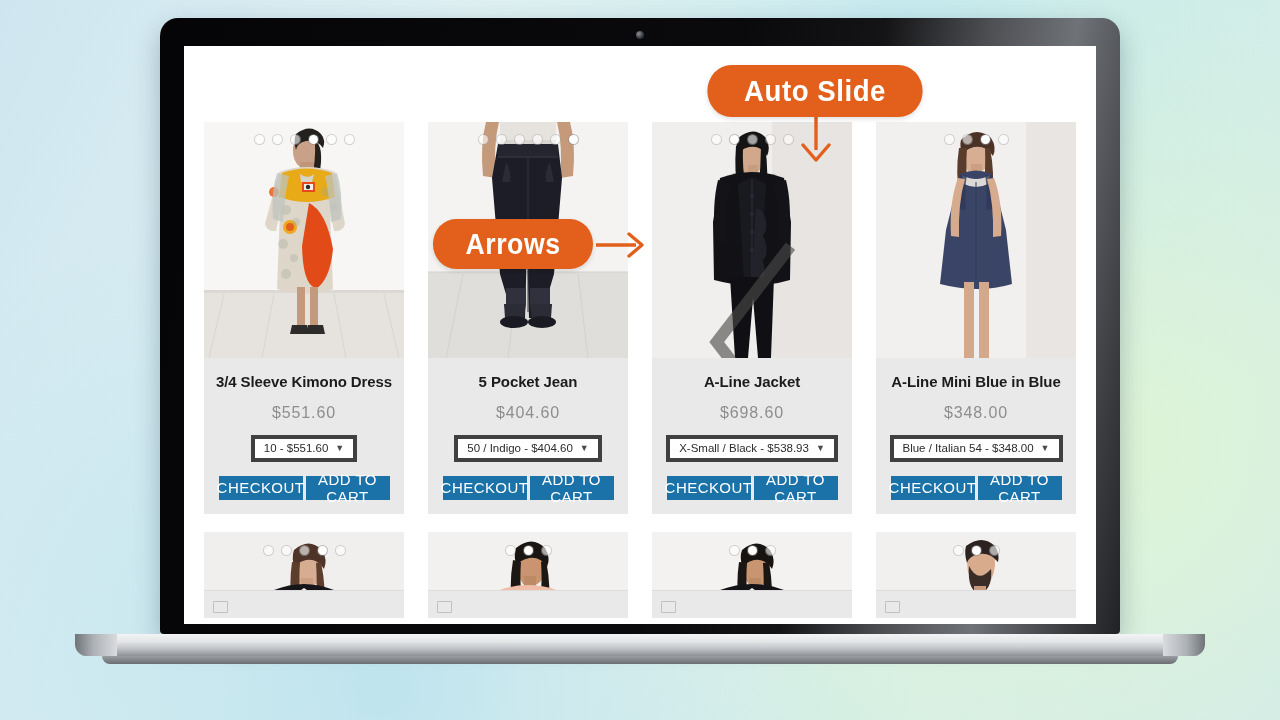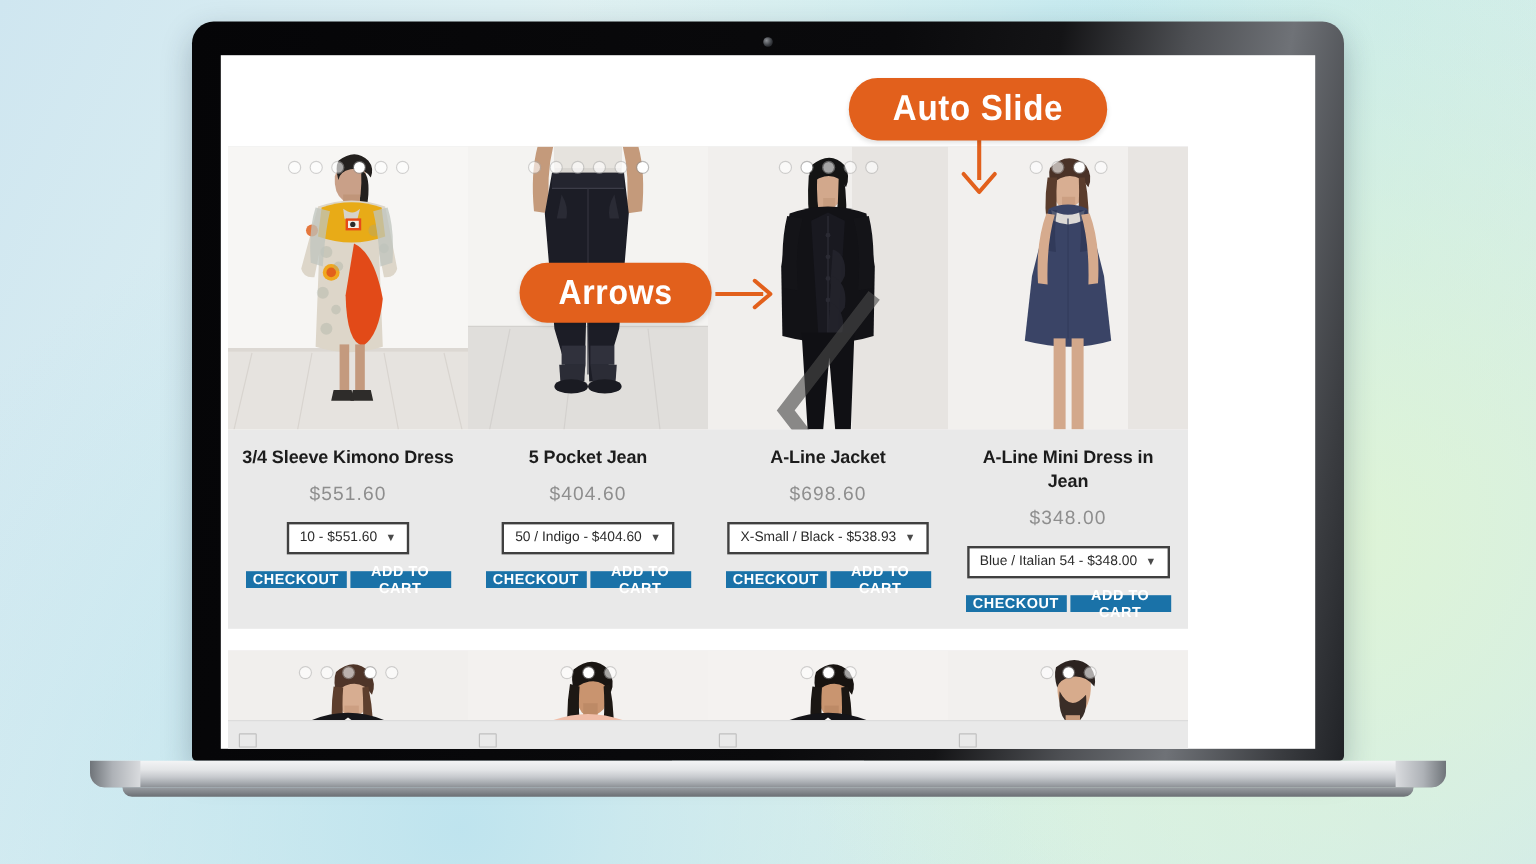--- a/index.html
+++ b/index.html
@@ -104,21 +104,23 @@
     top: 616px;
     width: 160px;
     height: 13px;
     border-radius: 0 0 9px 9px;
     background: linear-gradient(180deg, #b9bcc0 0%, #d6d8db 40%, #e9eaec 100%);
   }
 
   
   .grid-row {
     display: flex;
+    gap: 24px;
     padding: 0 6px;
+    margin-left: 14px;
   }
   #row-top { padding-top: 76px; }
 
   .card {
     position: relative;
     width: 200px;
     background: #e9e9e9;
     padding-bottom: 14px;
   }
 
@@ -179,43 +181,43 @@
     letter-spacing: 0.9px;
   }
 
   .variant {
     margin: 13px auto 0;
     display: inline-flex;
     align-items: center;
     justify-content: flex-end;
     gap: 7px;
     background: #fff;
-    border: 2px solid #404040;
+    border: 4px solid #404040;
     height: 27px;
     padding: 0 9px;
     font-size: 11.5px;
     color: #2b2b2b;
     white-space: nowrap;
     max-width: 184px;
   }
   .chev { font-size: 9px; color: #4a4a4a; line-height: 1; }
 
   .btn-row {
     margin-top: 14px;
     display: flex;
     justify-content: center;
     gap: 3px;
   }
   .btn {
     background: #1a72a8;
     color: #fff;
-    font-size: 12px;
-    font-weight: bold;
+    font-size: 15px;
+    font-weight: normal;
     letter-spacing: 0.45px;
-    height: 14px;
+    height: 24px;
     display: flex;
     align-items: center;
     justify-content: center;
     border: 0;
     font-family: "Liberation Sans", sans-serif;
   }
   .btn.checkout { width: 84px; }
   .btn.addcart { width: 84px; }
 
   
@@ -503,21 +505,21 @@
                 <rect x="103" y="160" width="10" height="76" fill="#d3a88b"></rect>
               </svg>
               <div class="dots">
                 <span class="dot"></span>
                 <span class="dot"></span>
                 <span class="dot active"></span>
                 <span class="dot"></span>
               </div>
             </div>
             <div class="card-body">
-              <div class="p-title">A-Line Mini Dress in Jean</div>
+              <div class="p-title">A-Line Mini Blue in Blue</div>
               <div class="p-price">$348.00</div>
               <div class="variant">
                 <span>Blue / Italian 54 - $348.00</span>
                 <span class="chev">▼</span>
               </div>
               <div class="btn-row">
                 <button class="btn checkout">CHECKOUT</button>
                 <button class="btn addcart">ADD TO CART</button>
               </div>
             </div>

